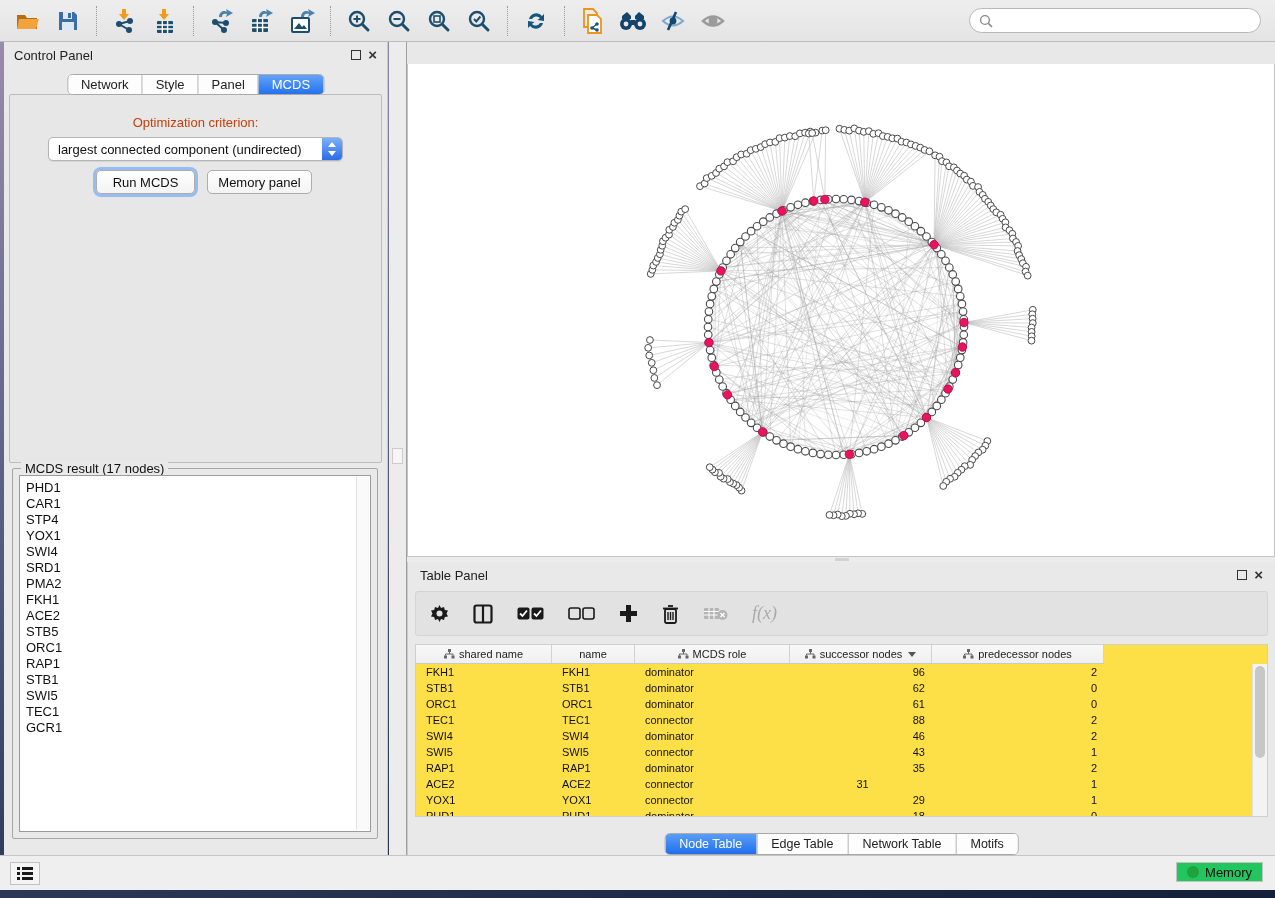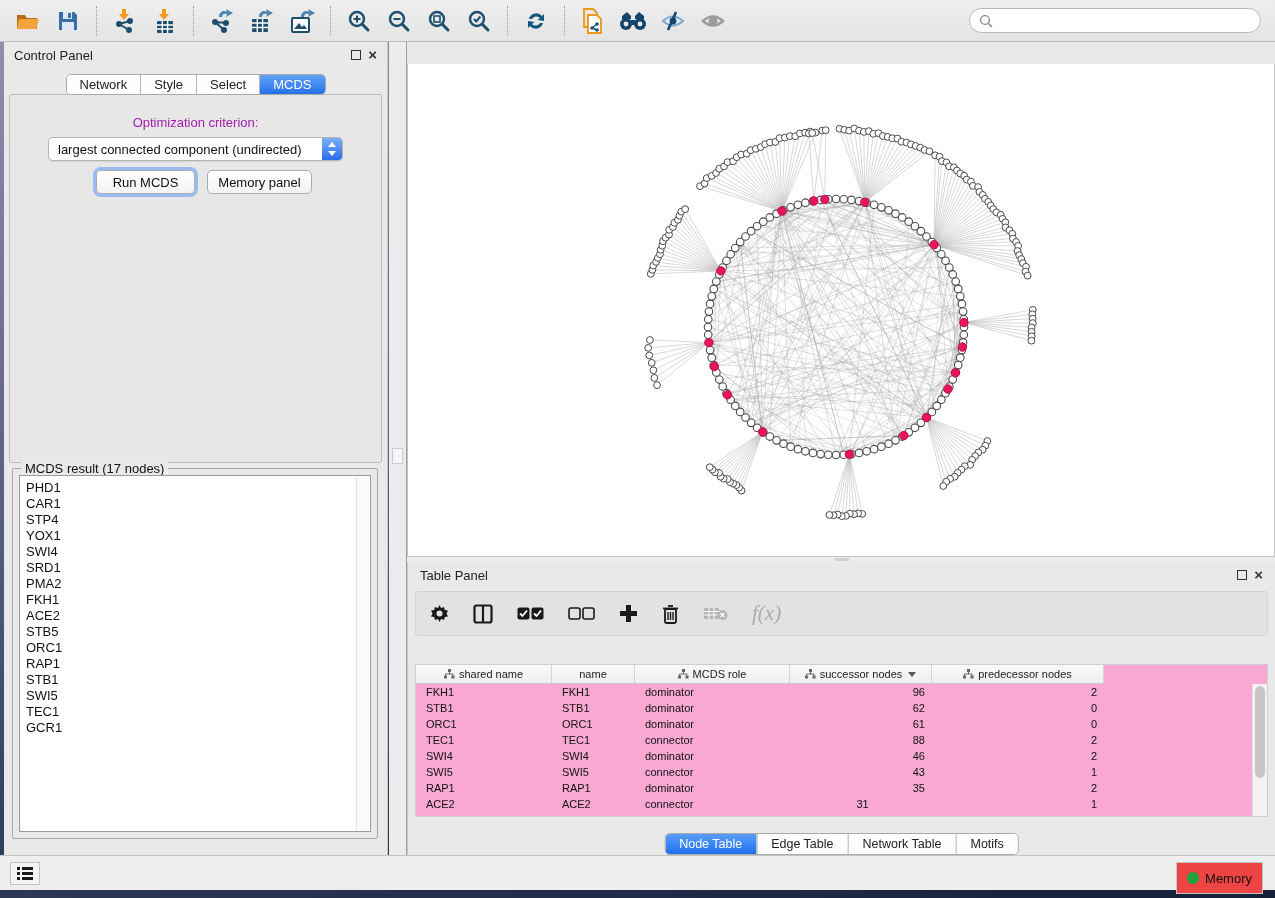--- a/index.html
+++ b/index.html
@@ -36,21 +36,21 @@
   .close-btn { font-size:15px; font-weight:bold; color:#333; line-height:10px; }
   .seg-tabs { position:absolute; top:32px; left:50%; transform:translateX(-50%); display:flex;
     border:1px solid #a9a9a9; border-radius:5px; overflow:hidden; background:#fff; height:21px; z-index:3; }
   .seg-tab { padding:2px 13px; font-size:13px; color:#222; border-left:1px solid #b5b5b5; display:flex; align-items:center; background:#fdfdfd; }
   .seg-tab:first-child { border-left:none; }
   .seg-tab.active { background:linear-gradient(#62a3f8,#2671ee); color:#fff; }
   .tab-content {
     position:absolute; top:52px; left:5px; right:5px; height:369px;
     background:#e7e7e7; border:1px solid #bdbdbd; border-radius:2px;
   }
-  .opt-label { position:absolute; top:20px; width:100%; text-align:center; font-size:13px; color:#a21caf; }
+  .opt-label { position:absolute; top:20px; width:100%; text-align:center; font-size:13px; color:#c2410c; }
   .dropdown {
     position:absolute; top:42px; left:38px; right:38px; height:24px; background:#fff;
     border:1px solid #b4b4b4; border-radius:5px; display:flex; align-items:center;
     box-shadow:0 1px 1px rgba(0,0,0,.08);
   }
   .dropdown-value { flex:1; padding:0 9px; font-size:13px; white-space:nowrap; overflow:hidden; }
   .dropdown-stepper { width:20px; align-self:stretch; border-radius:0 4px 4px 0;
     background:linear-gradient(#7cb0fa,#2b6ce8); position:relative; }
   .chev { position:absolute; left:50%; transform:translateX(-50%); width:0; height:0; border-left:4px solid transparent; border-right:4px solid transparent; }
   .chev.up { top:4px; border-bottom:5px solid #fff; }
@@ -92,40 +92,40 @@
   .net-title { position:absolute; left:0; right:0; text-align:center; font-size:12.5px; color:#333; }
   .net-canvas { position:absolute; left:0; top:22px; right:0; bottom:0; background:#fff; border:1px solid #c4c4c4; border-top:none; }
   
   .table-panel { position:absolute; left:407px; top:562px; width:868px; height:293px; background:#e9e9e9; border-left:1px solid #c9c9c9; }
   .tp-toolbar {
     position:absolute; left:7px; right:7px; top:29px; height:45px;
     background:#e2e2e2; border:1px solid #d4d4d4; border-radius:3px;
     display:flex; align-items:center; padding:0 14px; gap:24px;
   }
   .tp-icon { display:flex; align-items:center; justify-content:center; }
-  .fx { font-family:"Liberation Serif","DejaVu Serif",serif; font-style:italic; font-size:21px; color:#aaa; }
-  .grid-table { position:absolute; left:7px; top:82px; right:7px; bottom:38px; background:#f9a8d4; border:1px solid #cfcfcf; overflow:hidden;margin-top:20px; }
+  .fx { font-family:"Liberation Serif","DejaVu Serif",serif; font-style:italic; font-size:18px; color:#aaa; }
+  .grid-table { position:absolute; left:7px; top:82px; right:7px; bottom:38px; background:#fde047; border:1px solid #cfcfcf; overflow:hidden; }
   .gt-header { position:absolute; left:0; top:0; height:19px; display:flex; background:linear-gradient(#f8f8f8,#efefef); border-bottom:1px solid #c9c9c9; }
   .gt-hcell { position:relative; display:flex; align-items:center; justify-content:center; border-right:1px solid #d2d2d2; font-size:11px; color:#222; gap:4px; }
   .gt-rows { position:absolute; left:0; top:19px; right:16px; bottom:0; }
   .gt-row { display:flex; height:16px; align-items:center; font-size:11px; color:#111; }
   .gt-cell { padding:0 10px; white-space:nowrap; overflow:hidden; }
   .gt-cell.num { text-align:right; padding-right:7px; }
   .gt-scroll { position:absolute; top:19px; right:0; bottom:0; width:15px; background:#f3f3f3; border-left:1px solid #e0e0e0; }
   .gt-thumb { position:absolute; top:2px; left:2px; width:10px; height:92px; background:#c7c7c7; border-radius:5px; }
   .sort-chev { width:0; height:0; border-left:4px solid transparent; border-right:4px solid transparent; border-top:5px solid #555; margin-left:2px; }
   .bottom-tabs { position:absolute; left:50%; transform:translateX(-50%); bottom:0px; display:flex; height:22px;
     border:1px solid #a9a9a9; border-radius:5px; overflow:hidden; background:#fff; }
   .bottom-tab { padding:2px 14px; font-size:12.5px; display:flex; align-items:center; color:#222; border-left:1px solid #b5b5b5; background:#fdfdfd; }
   .bottom-tab:first-child { border-left:none; }
   .bottom-tab.active { background:linear-gradient(#5b9ef8,#1f6eee); color:#fff; }
   
   .status-bar { position:absolute; left:0; top:855px; width:1275px; height:35px; background:#efefef; border-top:1px solid #c5c5c5; }
   .listbtn { position:absolute; left:10px; top:6px; width:30px; height:23px; background:#f4f4f4; border:1px solid #c2c2c2; display:flex; align-items:center; justify-content:center; }
-  .memory-btn { position:absolute; right:12px; top:6px; height:32px; padding:0 10px; background:#ef4444; border:1px solid #c2c2c2; display:flex; align-items:center; gap:6px; font-size:13px; }
+  .memory-btn { position:absolute; right:12px; top:6px; height:20px; padding:0 10px; background:#22c55e; border:1px solid #c2c2c2; display:flex; align-items:center; gap:6px; font-size:13px; }
   .memdot { width:12px; height:12px; border-radius:50%; background:#1fa33c; }
   .wallpaper-bottom { position:absolute; left:0; top:890px; width:1275px; height:8px; }
   svg.icon { display:block; }
 </style>
 </head>
 <body>
 
 <div class="toolbar">
   <div class="tbtn">
     <svg class="icon" width="26" height="22" viewBox="0 0 26 22">
@@ -273,21 +273,21 @@
   <div class="panel-titlebar">
     <span class="panel-title">Control Panel</span>
     <span class="winbtns">
       <span class="float-btn"></span>
       <span class="close-btn">×</span>
     </span>
   </div>
   <div class="seg-tabs" id="cp-tabs">
       <div class="seg-tab">Network</div>
       <div class="seg-tab">Style</div>
-      <div class="seg-tab">Select</div>
+      <div class="seg-tab">Panel</div>
       <div class="seg-tab active">MCDS</div>
     </div>
   <div class="tab-content">
     <div class="opt-label">Optimization criterion:</div>
     <div class="dropdown">
       <span class="dropdown-value">largest connected component (undirected)</span>
       <span class="dropdown-stepper">
         <span class="chev up"></span>
           <span class="chev down"></span>
       </span>

